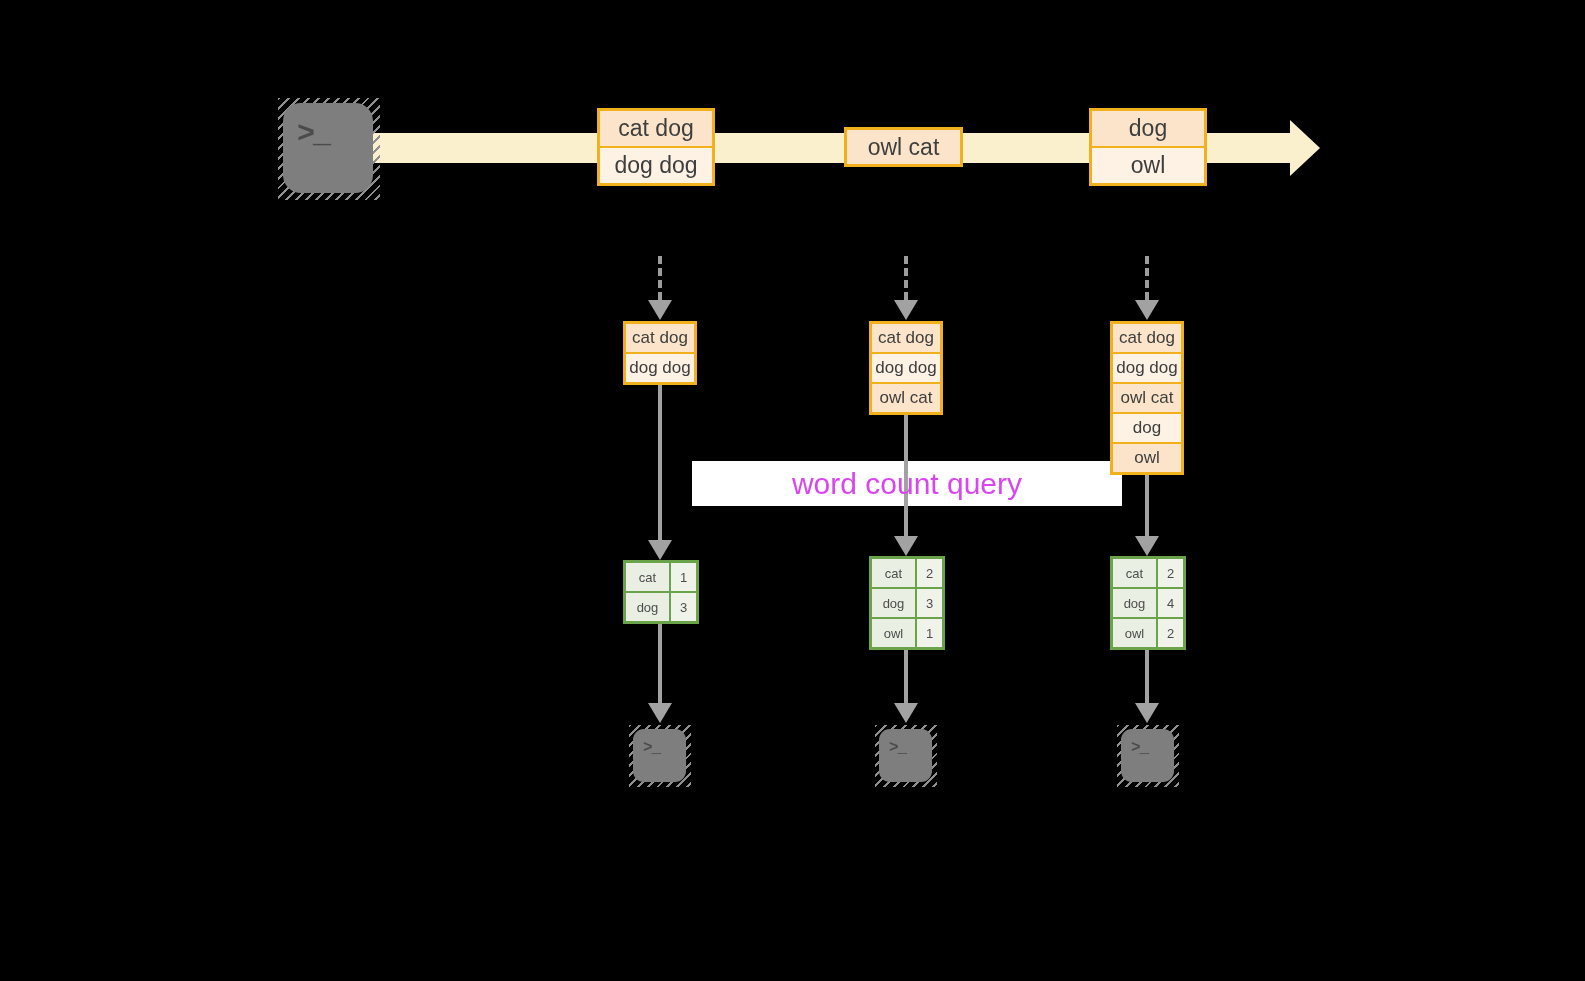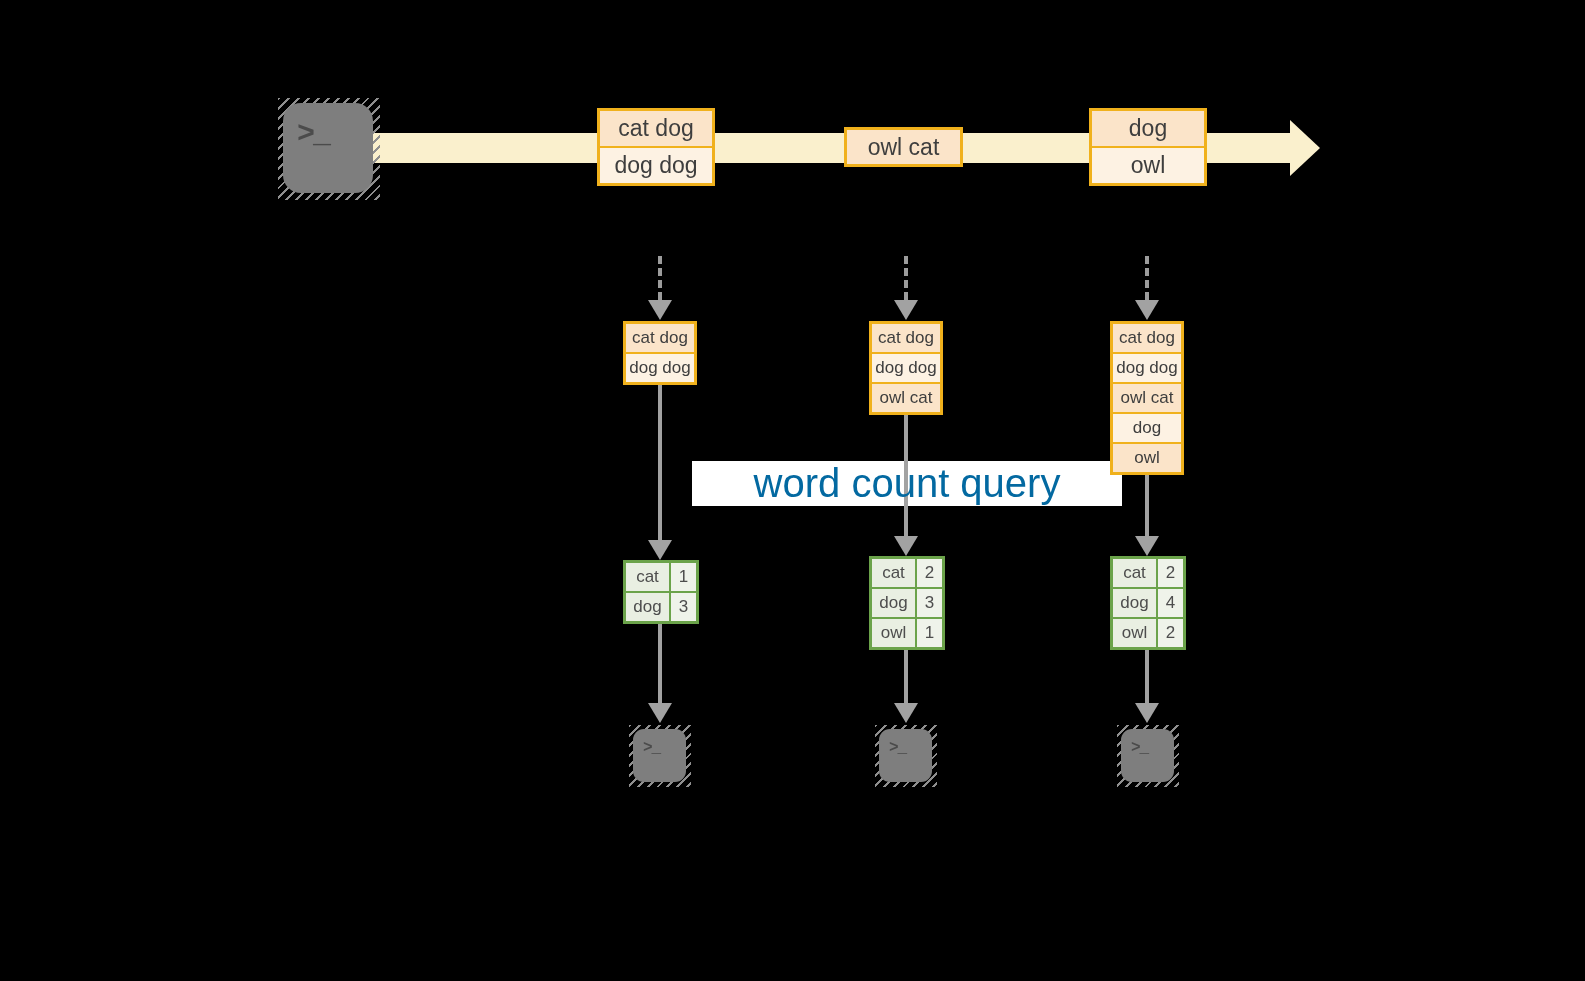--- a/index.html
+++ b/index.html
@@ -35,40 +35,40 @@
   .cream { background:#FDF2E3; }
 
   
   .gtable {
     display:flex; flex-direction:column; gap:2px;
     background:#6BA34A; border:3px solid #6BA34A; z-index:3;
   }
   .grow { display:flex; gap:2px; width:100%; }
   .gcell {
     display:flex; align-items:center; justify-content:center;
-    height:28px; color:#4D4D4D; font-size:17px;
+    height:28px; color:#4D4D4D; font-size:13px;
   }
   .gword { width:43px; background:#E9EFE2; }
   .gcount { width:25px; background:#EFF3EA; }
 
   
   .vline  { width:0; border-left:4px solid #A2A2A2; z-index:5; }
   .vdash  { width:0; border-left:4px dashed #9C9C9C; z-index:5; }
   .vhead  {
     width:0; height:0; z-index:5;
     border-top:20px solid #A2A2A2;
     border-left:12px solid transparent;
     border-right:12px solid transparent;
   }
 
   
   .query-band { background:#FFFFFF; z-index:4; }
   .query-label {
     z-index:6; display:flex; align-items:center; justify-content:center;
-    color:#0369a1; font-size:40px; white-space:nowrap;
+    color:#d946ef; font-size:30px; white-space:nowrap;
   }
 
   
   .term-hatch {
     background:repeating-linear-gradient(135deg, #8F8F8F 0 2px, rgba(0,0,0,0) 2px 7px);
     z-index:2;
   }
   .term-body {
     position:absolute; background:#7E7E7E; border-radius:18px;
     left:5px; top:5px; right:7px; bottom:7px;

